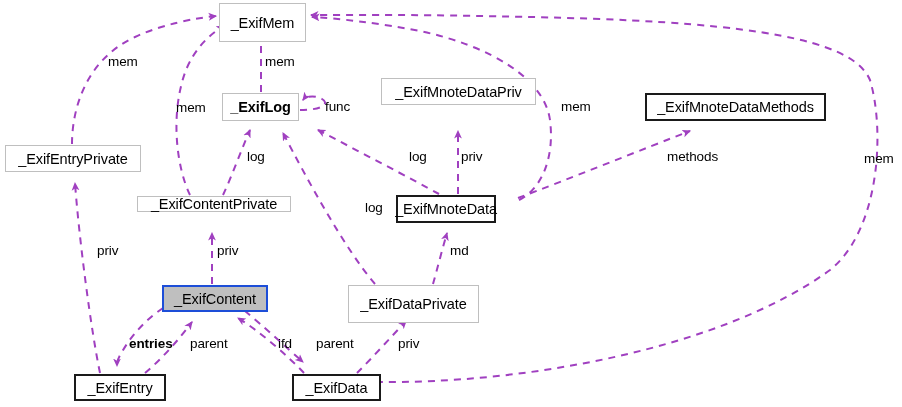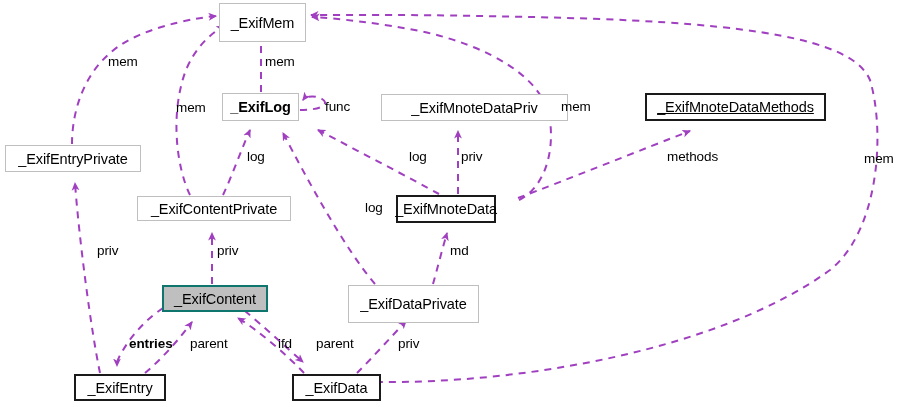--- a/index.html
+++ b/index.html
@@ -34,21 +34,21 @@
     background: #ffffff;
     letter-spacing: -0.1px;
   }
   .node.plain {
     border: 1px solid #bfbfbf;
   }
   .node.strong {
     border: 2px solid #1a1a1a;
   }
   .node.current {
-    border: 2px solid #0f766e;
+    border: 2px solid #1d4ed8;
     background: #bfbfbf;
   }
   .edge-label {
     position: absolute;
     font-size: 13.5px;
     color: #000000;
     white-space: nowrap;
     background: transparent;
     letter-spacing: -0.1px;
     text-align: center;
@@ -106,30 +106,30 @@
       <path d="M357,373 C372,358 392,336 406,321"></path>
     </g>
   </svg>
 
   <div class="node plain" style="left:219px; top:3px; width:87px; height:39px;">
     <span>_ExifMem</span>
   </div>
   <div class="node plain" style="left:222px; top:93px; width:77px; height:28px;font-weight:bold;">
     <span>_ExifLog</span>
   </div>
-  <div class="node plain" style="left:381px; top:94px; width:187px; height:27px;">
+  <div class="node plain" style="left:381px; top:78px; width:155px; height:27px;">
     <span>_ExifMnoteDataPriv</span>
   </div>
-  <div class="node strong" style="left:645px; top:93px; width:181px; height:28px;text-decoration:underline;">
+  <div class="node strong" style="left:645px; top:93px; width:181px; height:28px;">
     <span>_ExifMnoteDataMethods</span>
   </div>
   <div class="node plain" style="left:5px; top:145px; width:136px; height:27px;">
     <span>_ExifEntryPrivate</span>
   </div>
-  <div class="node plain" style="left:137px; top:196px; width:154px; height:25px;">
+  <div class="node plain" style="left:137px; top:196px; width:154px; height:16px;">
     <span>_ExifContentPrivate</span>
   </div>
   <div class="node strong" style="left:396px; top:195px; width:100px; height:28px;">
     <span>_ExifMnoteData</span>
   </div>
   <div class="node current" style="left:162px; top:285px; width:106px; height:27px;">
     <span>_ExifContent</span>
   </div>
   <div class="node plain" style="left:348px; top:285px; width:131px; height:38px;">
     <span>_ExifDataPrivate</span>

